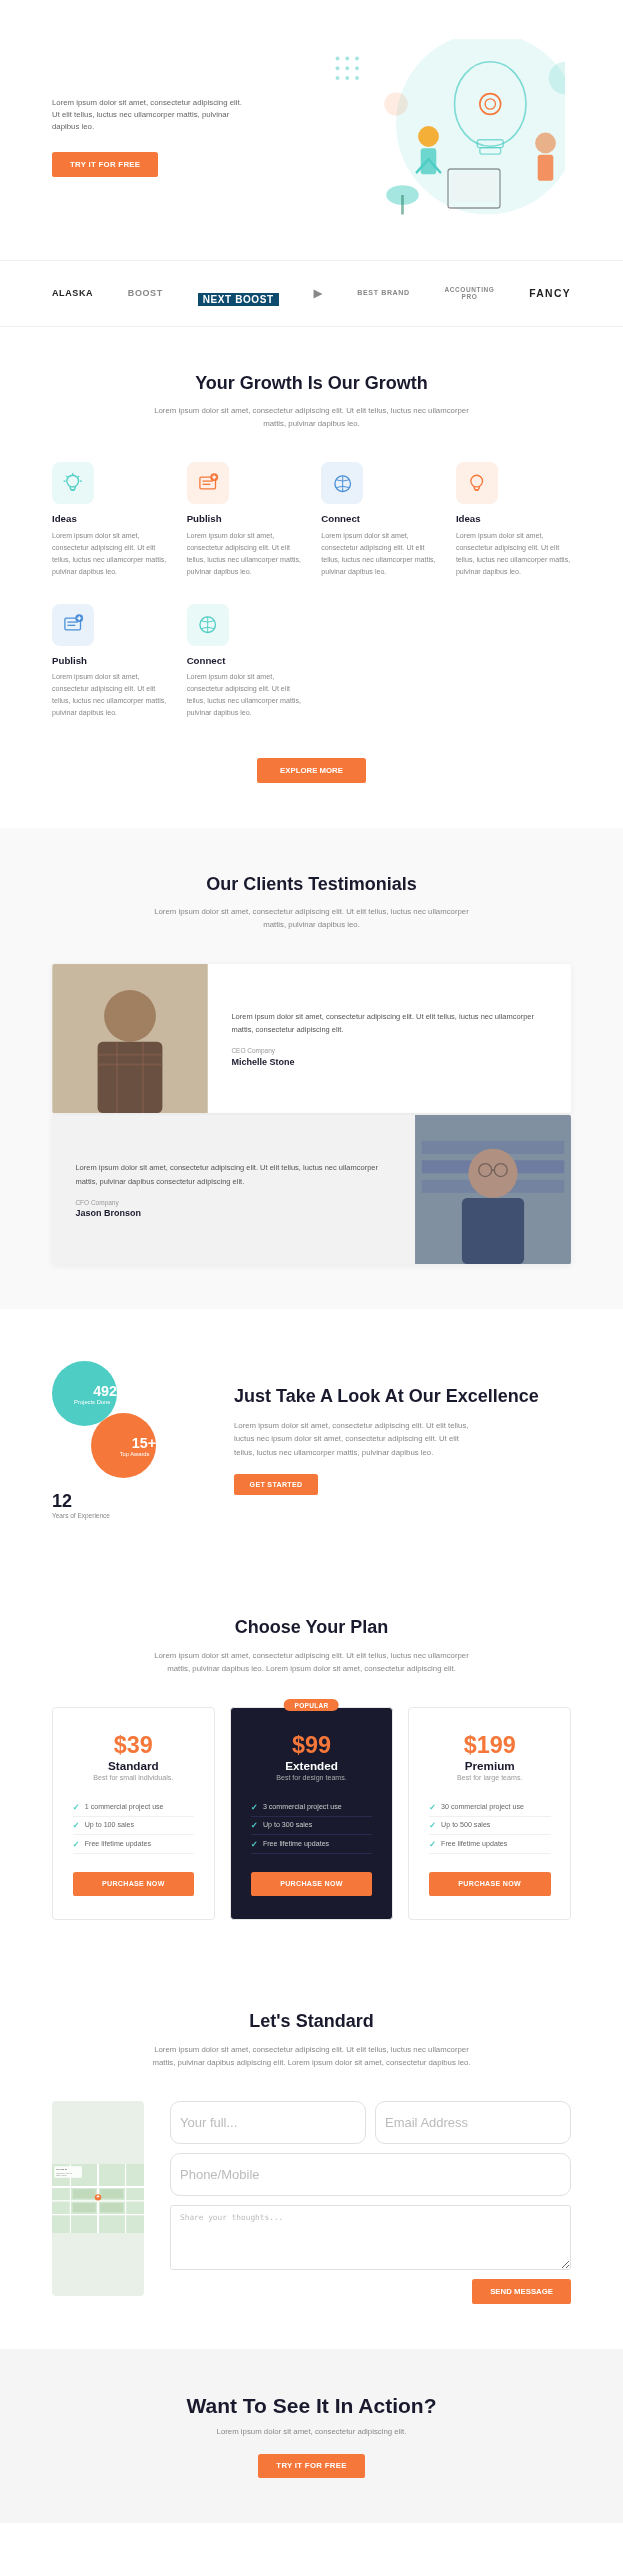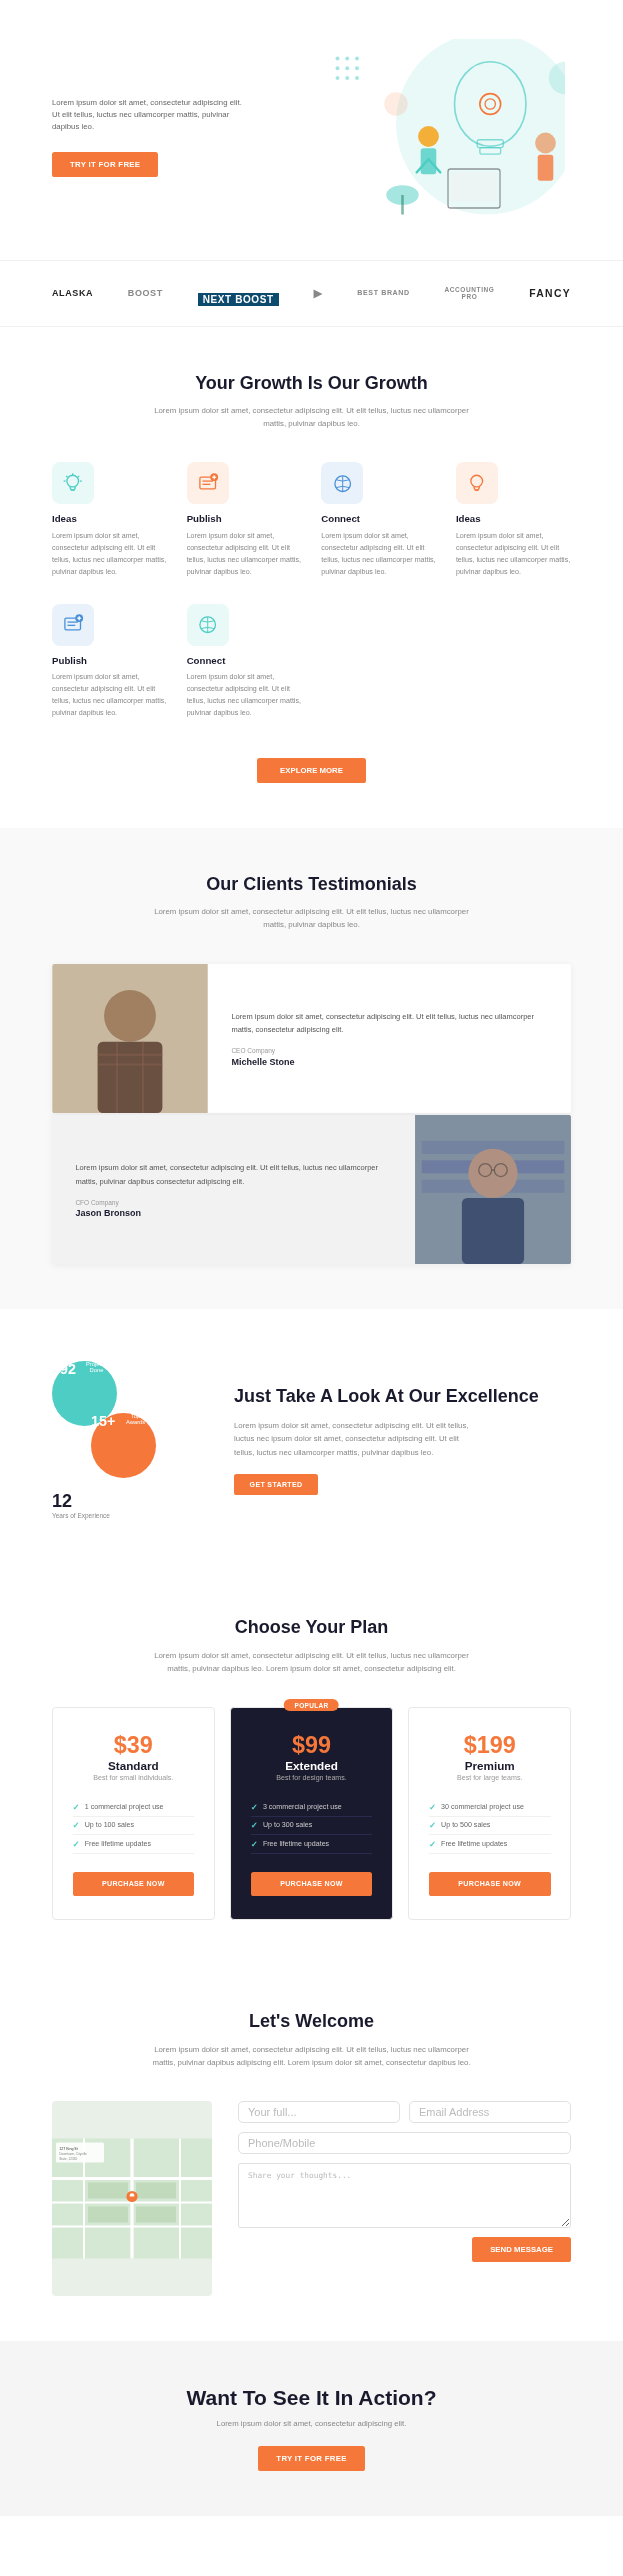--- a/index.html
+++ b/index.html
@@ -36,21 +36,21 @@
 
     
     .testimonials { background: #f9f9f9; padding: 45px 52px; }
     .testimonial-text { font-size: 7.5px; color: #555; line-height: 1.8; margin-bottom: 10.4px; }
     .testimonial-role { font-size: 6.5px; color: #999; margin-bottom: 2.6px; }
     .testimonial-name { font-size: 9px; font-weight: 700; color: #1a1a2e; }
 
     
     .stats-section { padding: 52px 52px; display: flex; align-items: center; gap: 52px; }
     .stats-left { flex: 0 0 130px; position: relative; }
-    .stat-bubble { width: 65px; height: 65px; border-radius: 50%; display: flex; flex-direction: row; align-items: flex-start; justify-content: center; }
+    .stat-bubble { width: 65px; height: 65px; border-radius: 50%; display: flex; flex-direction: column; align-items: flex-end; justify-content: center; }
     .stat-bubble-teal { background: #4ecdc4; color: #fff; }
     .stat-bubble-orange { background: #f5783a; color: #fff; margin-left: 39px; margin-top: -13px; }
     .stat-bubble-num { font-size: 14.3px; font-weight: 800; }
     .stat-bubble-label { font-size: 5.8px; text-align: center; padding: 0 6.5px; }
     .stat-plain { margin-top: 13px; }
     .stat-plain-num { font-size: 18px; font-weight: 800; color: #1a1a2e; }
     .stat-plain-label { font-size: 6.5px; color: #888; }
     .stats-right { flex: 1; }
     .stats-right h2 { font-size: 18px; font-weight: 800; color: #1a1a2e; margin-bottom: 10.4px; line-height: 1.3; }
     .stats-right p { font-size: 7.8px; color: #888; line-height: 1.7; margin-bottom: 15.6px; max-width: 247px; }
@@ -71,21 +71,21 @@
     .pricing-card.popular .pricing-features li { color: #ccc; border-bottom-color: #2a2a4e; }
     .pricing-features li::before { content: '✓'; color: #4ecdc4; font-weight: 700; font-size: 8.4px; }
     .pricing-btn { width: 100%; background: #f5783a; color: #fff; border: none; padding: 7.8px; border-radius: 2.6px; font-size: 7.1px; font-weight: 700; cursor: pointer; text-transform: uppercase; letter-spacing: 0.3px; }
 
     
     .contact { padding: 45px 52px; background: #fff; }
     .contact-grid { display: grid; grid-template-columns: 1fr 1fr; gap: 26px; margin-top: 26px; }
     .map-placeholder { width: 100%; height: 195px; background: #e8f0e8; border-radius: 3.9px; position: relative; overflow: hidden; }
     .contact-form { display: flex; flex-direction: column; gap: 9px; }
     .form-row { display: grid; grid-template-columns: 1fr 1fr; gap: 9px; }
-    .form-input { border: 0.6px solid #e0e0e0; border-radius: 5px; padding: 4px 9px; font-size: 11px; color: #333; outline: none; }
+    .form-input { border: 0.6px solid #e0e0e0; border-radius: 10px; padding: 13px 9px; font-size: 13px; color: #333; outline: none; }
     .form-input::placeholder { color: #bbb; }
     .form-textarea { border: 0.6px solid #e0e0e0; border-radius: 2.6px; padding: 6.5px 9px; font-size: 7.8px; color: #333; outline: none; resize: vertical; height: 65px; }
     .form-textarea::placeholder { color: #bbb; }
     .send-btn { background: #f5783a; color: #fff; border: none; padding: 7.8px 18px; border-radius: 2.6px; font-size: 7.8px; font-weight: 700; cursor: pointer; text-transform: uppercase; align-self: flex-end; }
 
     
     .cta { background: #f5f5f5; padding: 45px 52px; text-align: center; }
     .cta h2 { font-size: 21px; font-weight: 800; color: #1a1a2e; margin-bottom: 9px; }
     .cta p { font-size: 7.8px; color: #888; margin-bottom: 18px; max-width: 260px; margin-left: auto; margin-right: auto; }
 
@@ -372,21 +372,21 @@
         <li>Up to 500 sales</li>
         <li>Free lifetime updates</li>
       </ul>
       <button class="pricing-btn">PURCHASE NOW</button>
     </div>
   </div>
 </section>
 
 <section class="contact">
   <div style="text-align:center;">
-    <h2 class="section-title">Let's Welcome</h2>
+    <h2 class="section-title">Let's Standard</h2>
     <p class="section-subtitle">Lorem ipsum dolor sit amet, consectetur adipiscing elit. Ut elit tellus, luctus nec ullamcorper mattis, pulvinar dapibus adipiscing elit. Lorem ipsum dolor sit amet, consectetur dapibus leo.</p>
   </div>
   <div class="contact-grid">
     <div class="map-placeholder">
       <svg class="map-svg" viewBox="0 0 400 300" xmlns="http://www.w3.org/2000/svg">
         <rect width="400" height="300" fill="#d4e8d4"></rect>
 
         <line x1="0" y1="100" x2="400" y2="100" stroke="#fff" stroke-width="8"></line>
         <line x1="0" y1="160" x2="400" y2="160" stroke="#fff" stroke-width="5"></line>
         <line x1="0" y1="220" x2="400" y2="220" stroke="#fff" stroke-width="5"></line>

